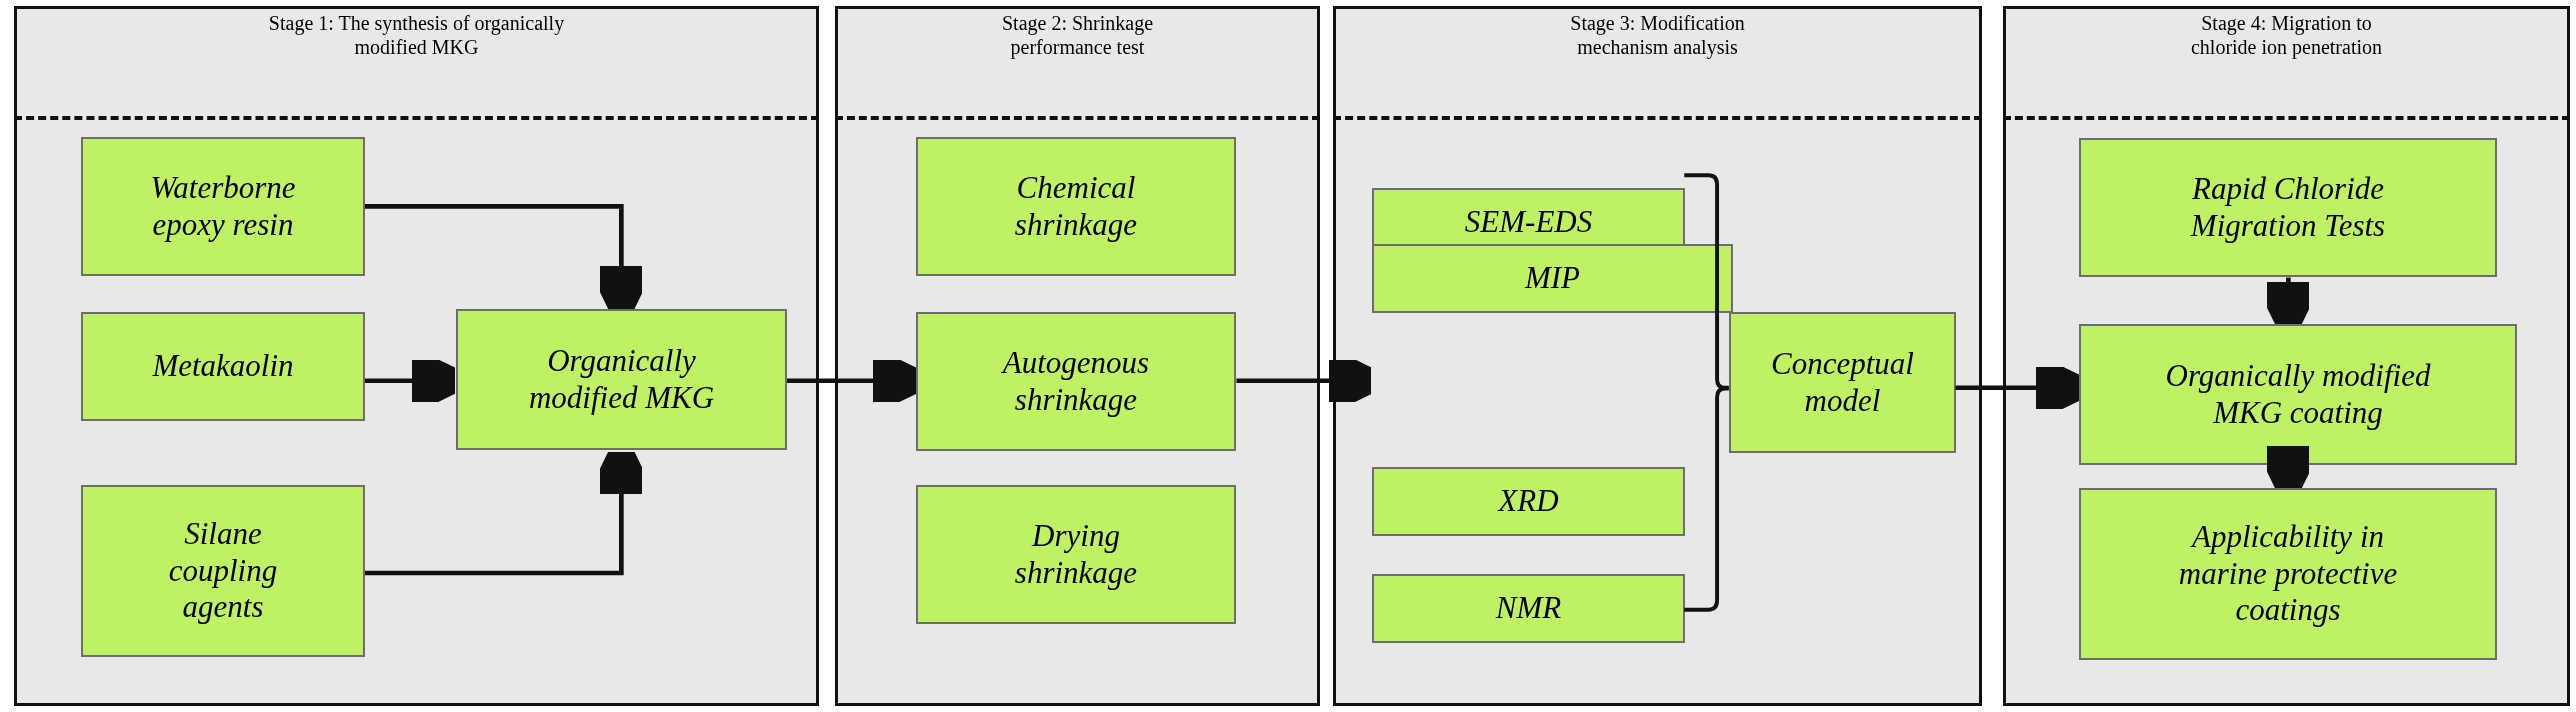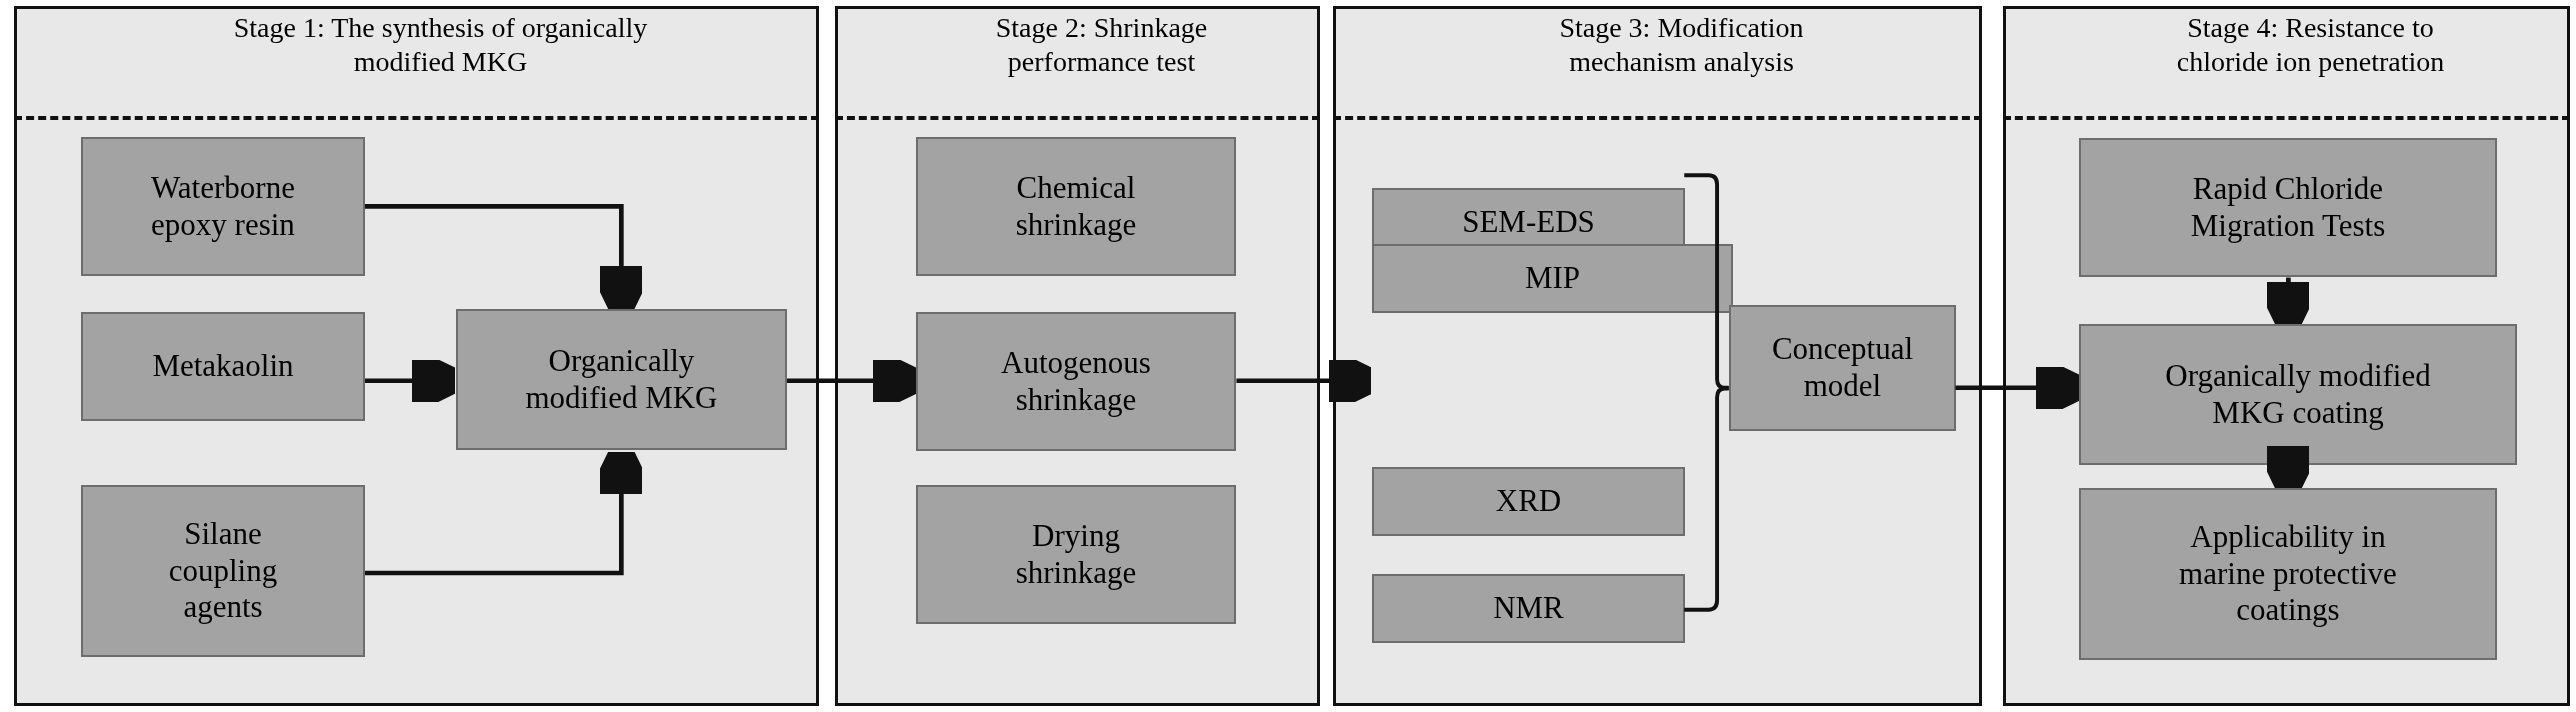--- a/index.html
+++ b/index.html
@@ -14,48 +14,48 @@
   .stage{
     position:absolute;
     background:#e8e8e8;
     border:3.9px solid #111111;
     box-sizing:border-box;
   }
   .stage-title{
     position:absolute;
     left:0;right:0;
     text-align:center;
-    font-size:28px;
+    font-size:20px;
     line-height:1.22;
     color:#000000;
     letter-spacing:0px;
     white-space:pre-line;
     pointer-events:none;
-    padding-left:24px;
   }
   .dash{
     position:absolute;
     height:0;
     border-top:4.7px dashed #111111;
   }
   
   .node{
     position:absolute;
-    background:#a3a3a3;
+    background:#bef264;
     border:2.3px solid #6d6d6d;
     box-sizing:border-box;
     display:flex;
     align-items:center;
     justify-content:center;
     text-align:center;
     font-size:31px;
     line-height:1.18;
     color:#000000;
     white-space:pre-line;
     padding:0 4.7px;
+    font-style:italic;
   }
   .node.narrow{font-size:31px;}
   
   #wires{
     position:absolute;
     left:0;top:0;
     width:2576px;height:713px;
     pointer-events:none;
   }
   #wires path,#wires line{
@@ -111,26 +111,26 @@
 
   <div class="node narrow" style="left:1372px;top:140px;width:313px;height:69px;margin-top:48px;">SEM-EDS</div>
 
   <div class="node narrow" style="left:1372px;top:244px;width:361px;height:69px;">MIP</div>
 
 
   <div class="node narrow" style="left:1372px;top:467px;width:313px;height:69px;">XRD</div>
 
   <div class="node narrow" style="left:1372px;top:574px;width:313px;height:69px;">NMR</div>
 
-  <div class="node" style="left:1729px;top:305px;width:227px;height:126px;">Conceptual
+  <div class="node" style="left:1729px;top:312px;width:227px;height:141px;">Conceptual
 model</div>
 
   <div class="stage" style="left:2003px;top:6.3px;width:567px;height:700px;">
   </div>
-  <div class="stage-title" style="left:2003px;top:11px;width:567px;">Stage 4: Resistance to
+  <div class="stage-title" style="left:2003px;top:11px;width:567px;">Stage 4: Migration to
 chloride ion penetration</div>
   <div class="dash" style="left:2003px;top:116px;width:567px;"></div>
 
   <div class="node" style="left:2079px;top:138px;width:418px;height:139px;">Rapid Chloride
 Migration Tests</div>
 
   <div class="node" style="left:2079px;top:324px;width:438px;height:141px;">Organically modified
 MKG coating</div>
 
   <div class="node" style="left:2079px;top:488px;width:418px;height:172px;">Applicability in

